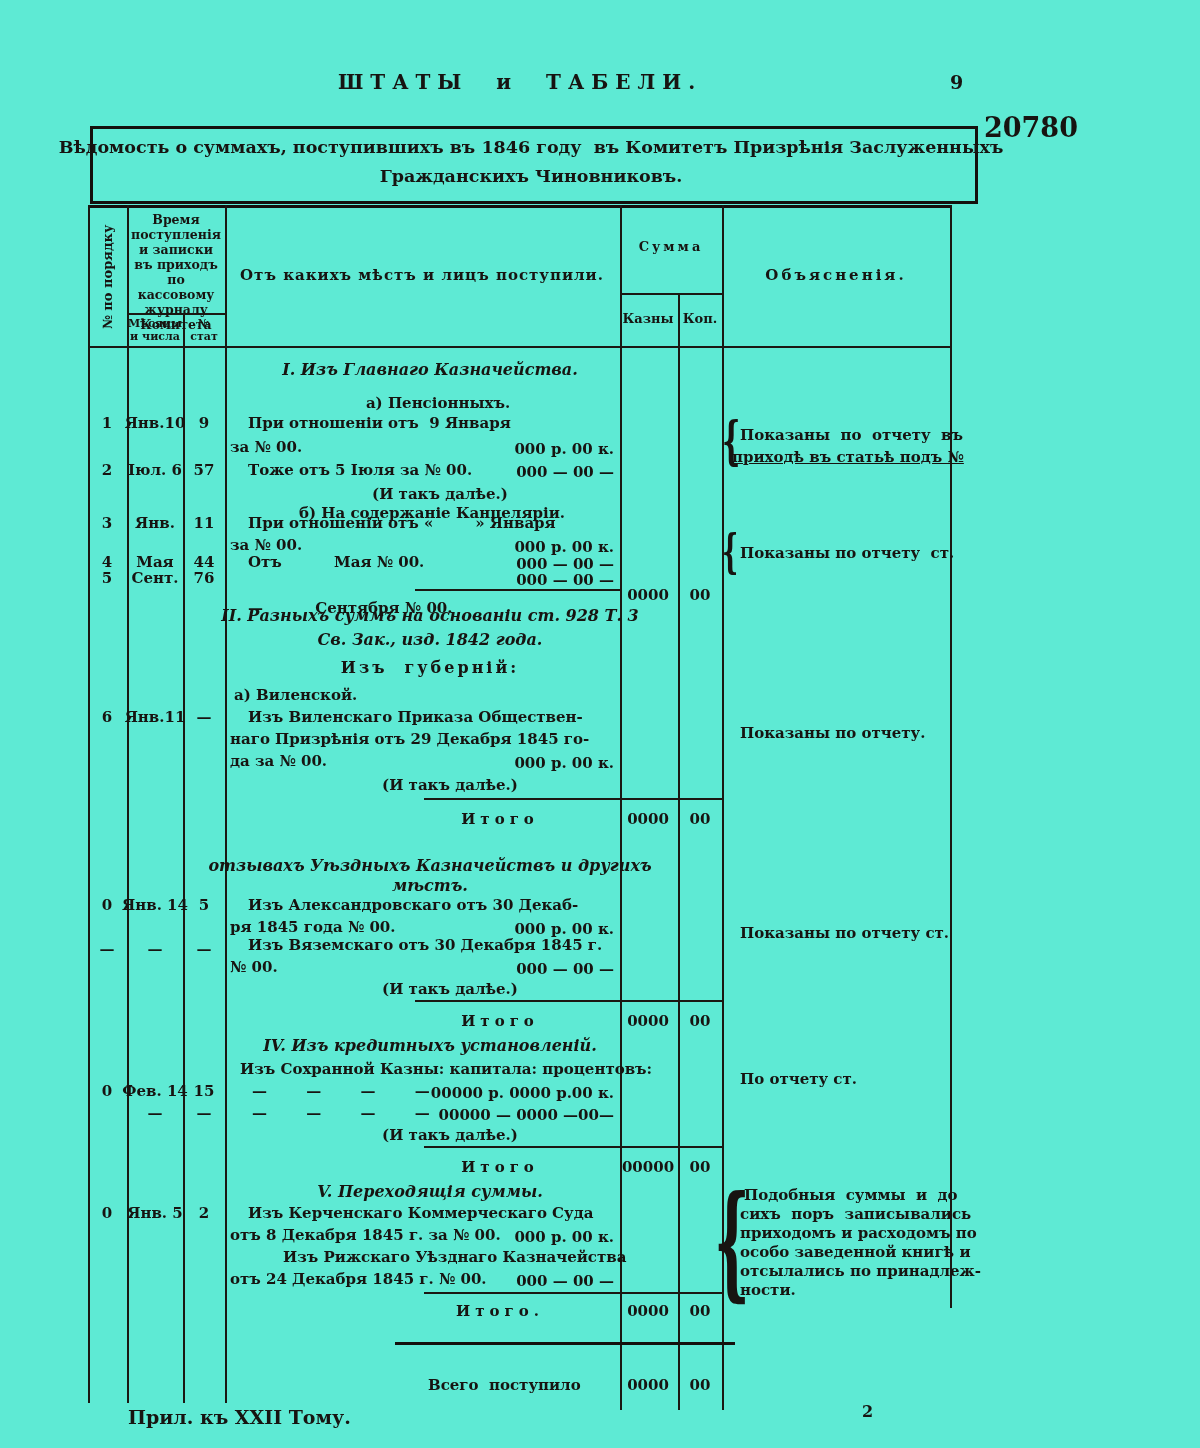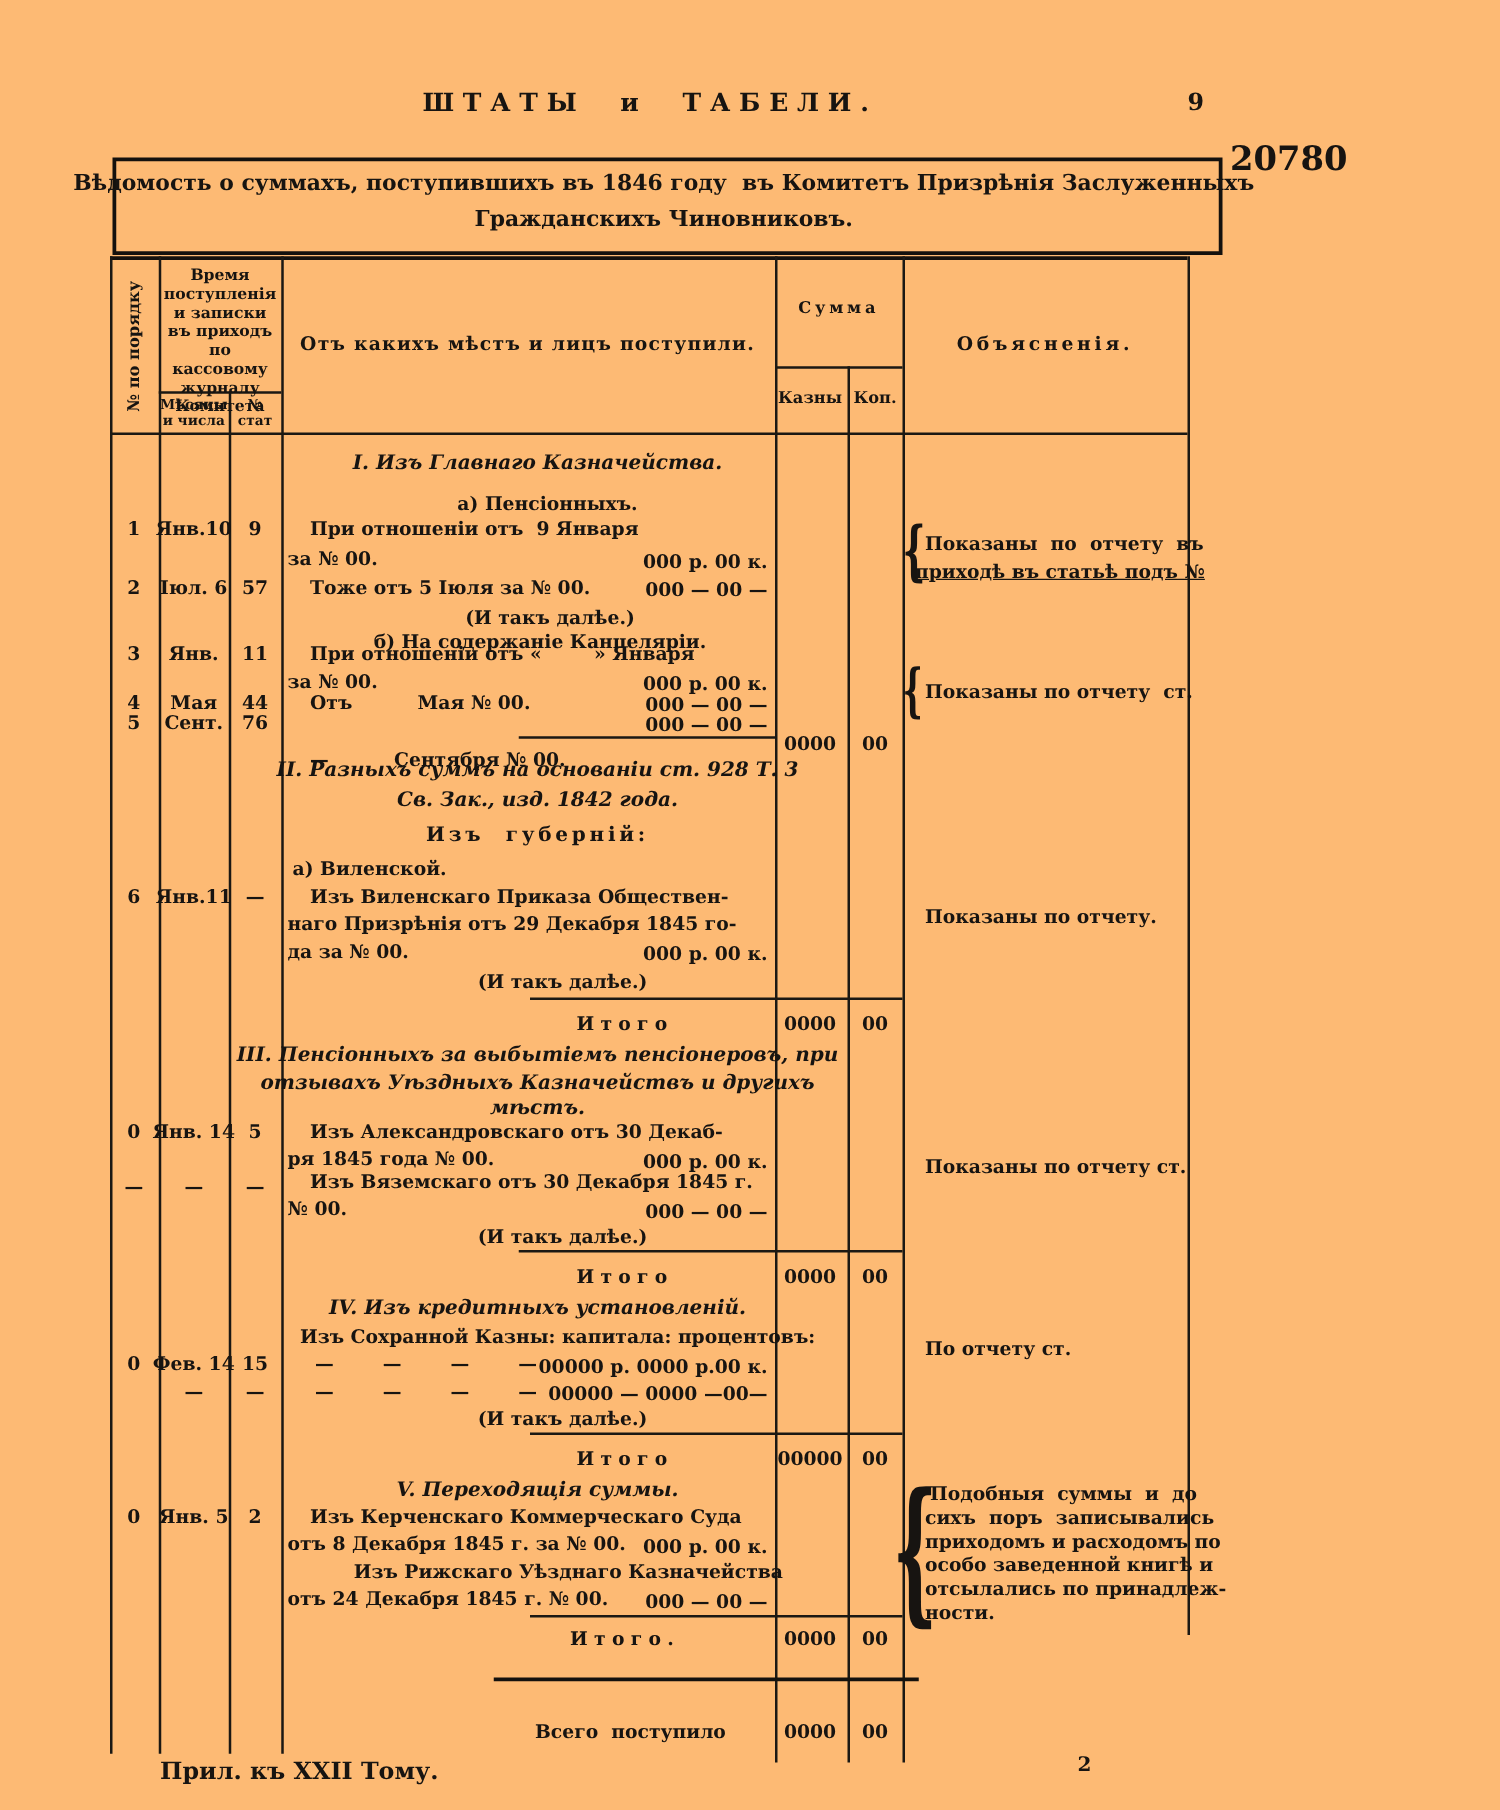--- a/index.html
+++ b/index.html
@@ -1,18 +1,18 @@
 <!DOCTYPE html>
 <html><head>
 <meta charset="utf-8">
 <style>
   html,body{margin:0;padding:0;background:#e8e8e4;}
   .page{
     position:relative;width:1200px;height:1448px;margin:0 auto;
-    background:#fdba74;color:#171411;overflow:hidden;
+    background:#5eead4;color:#171411;overflow:hidden;
     font-family:"DejaVu Serif","Liberation Serif",serif;
   }
   .t{position:absolute;white-space:pre;line-height:1.05;}
   .b{font-weight:bold;}
   .i{font-style:italic;}
   .cx{transform:translateX(-50%);}
   .wrap{white-space:normal;text-align:center;}
   .rot{transform:translate(-50%,-50%) rotate(-90deg);}
   .amt{position:absolute;right:586px;white-space:pre;font-weight:bold;}
   .vl{position:absolute;width:2px;background:#1b1813;}
@@ -123,21 +123,20 @@
   <div class="t b f15" style="left:230px;top:754px;">да за № 00.</div>
   <div class="amt f15" style="top:754px;">000 р. 00 к.</div>
   <div class="t b f15" style="left:740px;top:726px;">Показаны по отчету.</div>
 
   <div class="t b f15 cx" style="left:450px;top:778px;">(И такъ далѣе.)</div>
   <div class="hl" style="left:424px;top:798px;width:298px;"></div>
   <div class="t b f15 ls5 cx" style="left:500px;top:812px;">Итого</div>
   <div class="t b f15 cx" style="left:648px;top:812px;">0000</div>
   <div class="t b f15 cx" style="left:700px;top:812px;">00</div>
 
-  <div class="t b i f16 cx" style="left:430px;top:836px;">III. Пенсіонныхъ за выбытіемъ пенсіонеровъ, при</div>
   <div class="t b i f16 cx" style="left:430px;top:858px;">отзывахъ Уѣздныхъ Казначействъ и другихъ</div>
   <div class="t b i f16 cx" style="left:430px;top:878px;">мѣстъ.</div>
 
   <div class="t b f15 cx" style="left:107px;top:898px;">0</div>
   <div class="t b f15 cx" style="left:155px;top:898px;">Янв. 14</div>
   <div class="t b f15 cx" style="left:204px;top:898px;">5</div>
   <div class="t b f15" style="left:248px;top:898px;">Изъ Александровскаго отъ 30 Декаб-</div>
   <div class="t b f15" style="left:230px;top:920px;">ря 1845 года № 00.</div>
   <div class="amt f15" style="top:920px;">000 р. 00 к.</div>
 

